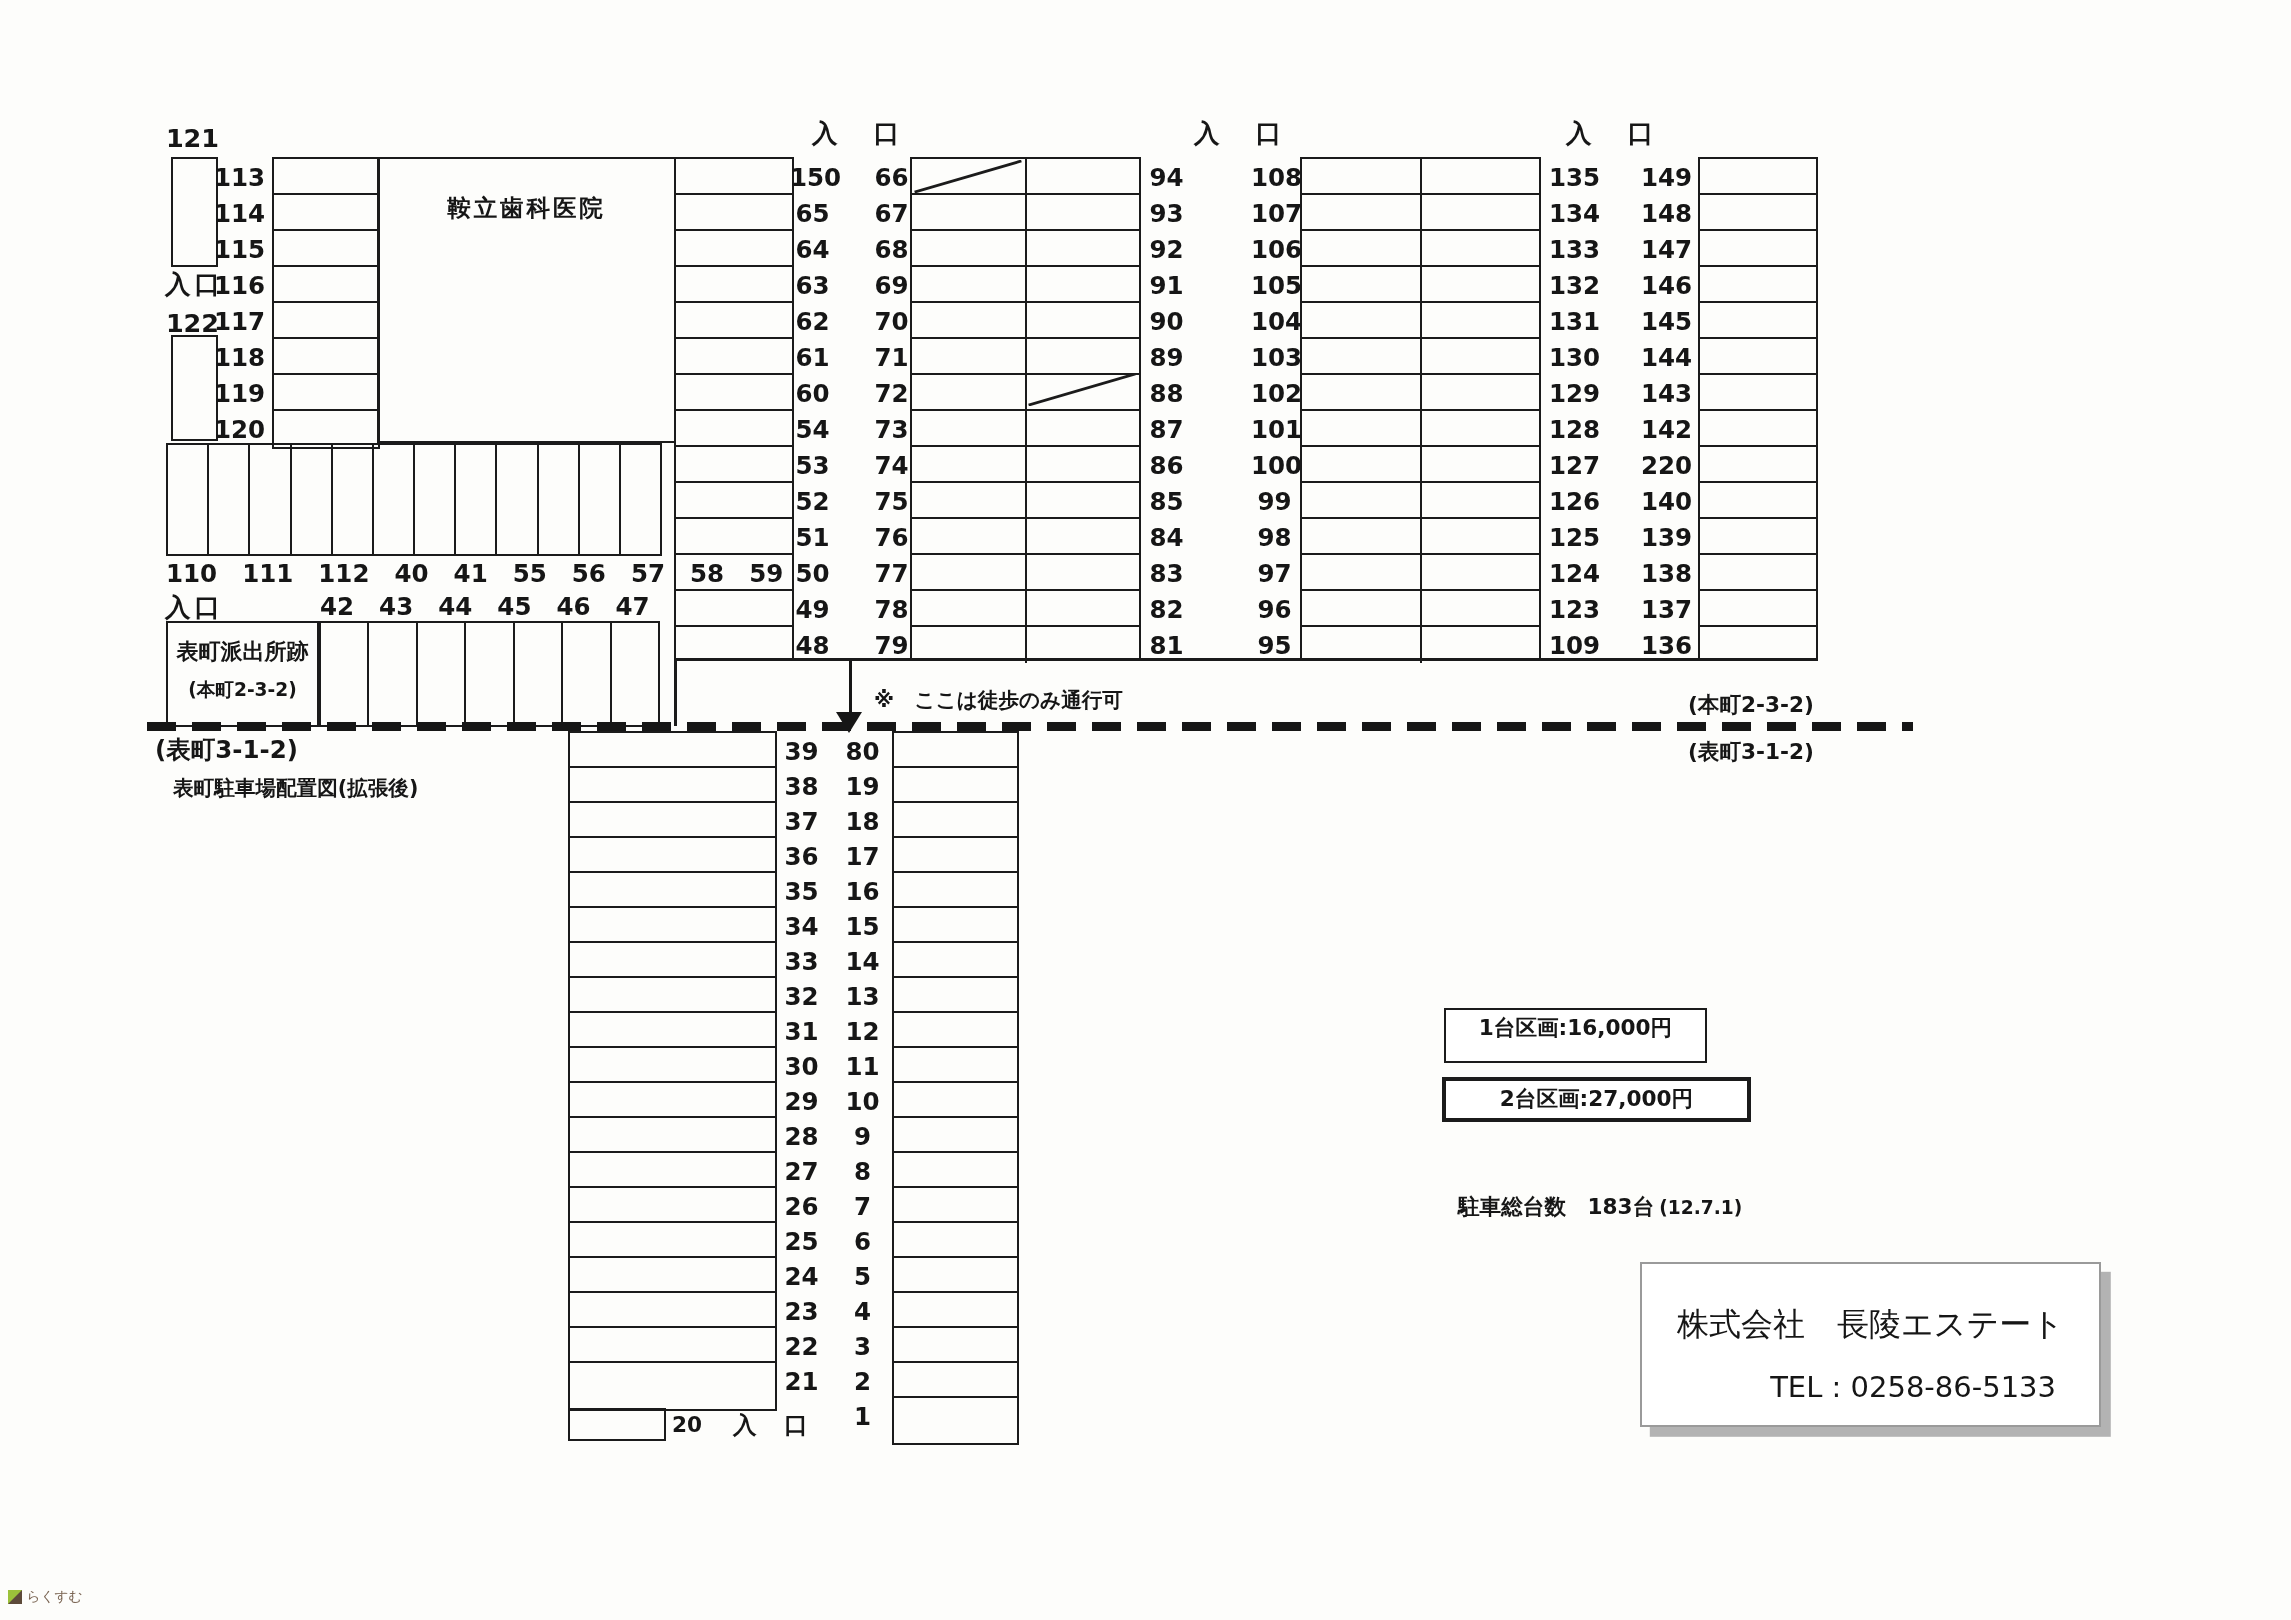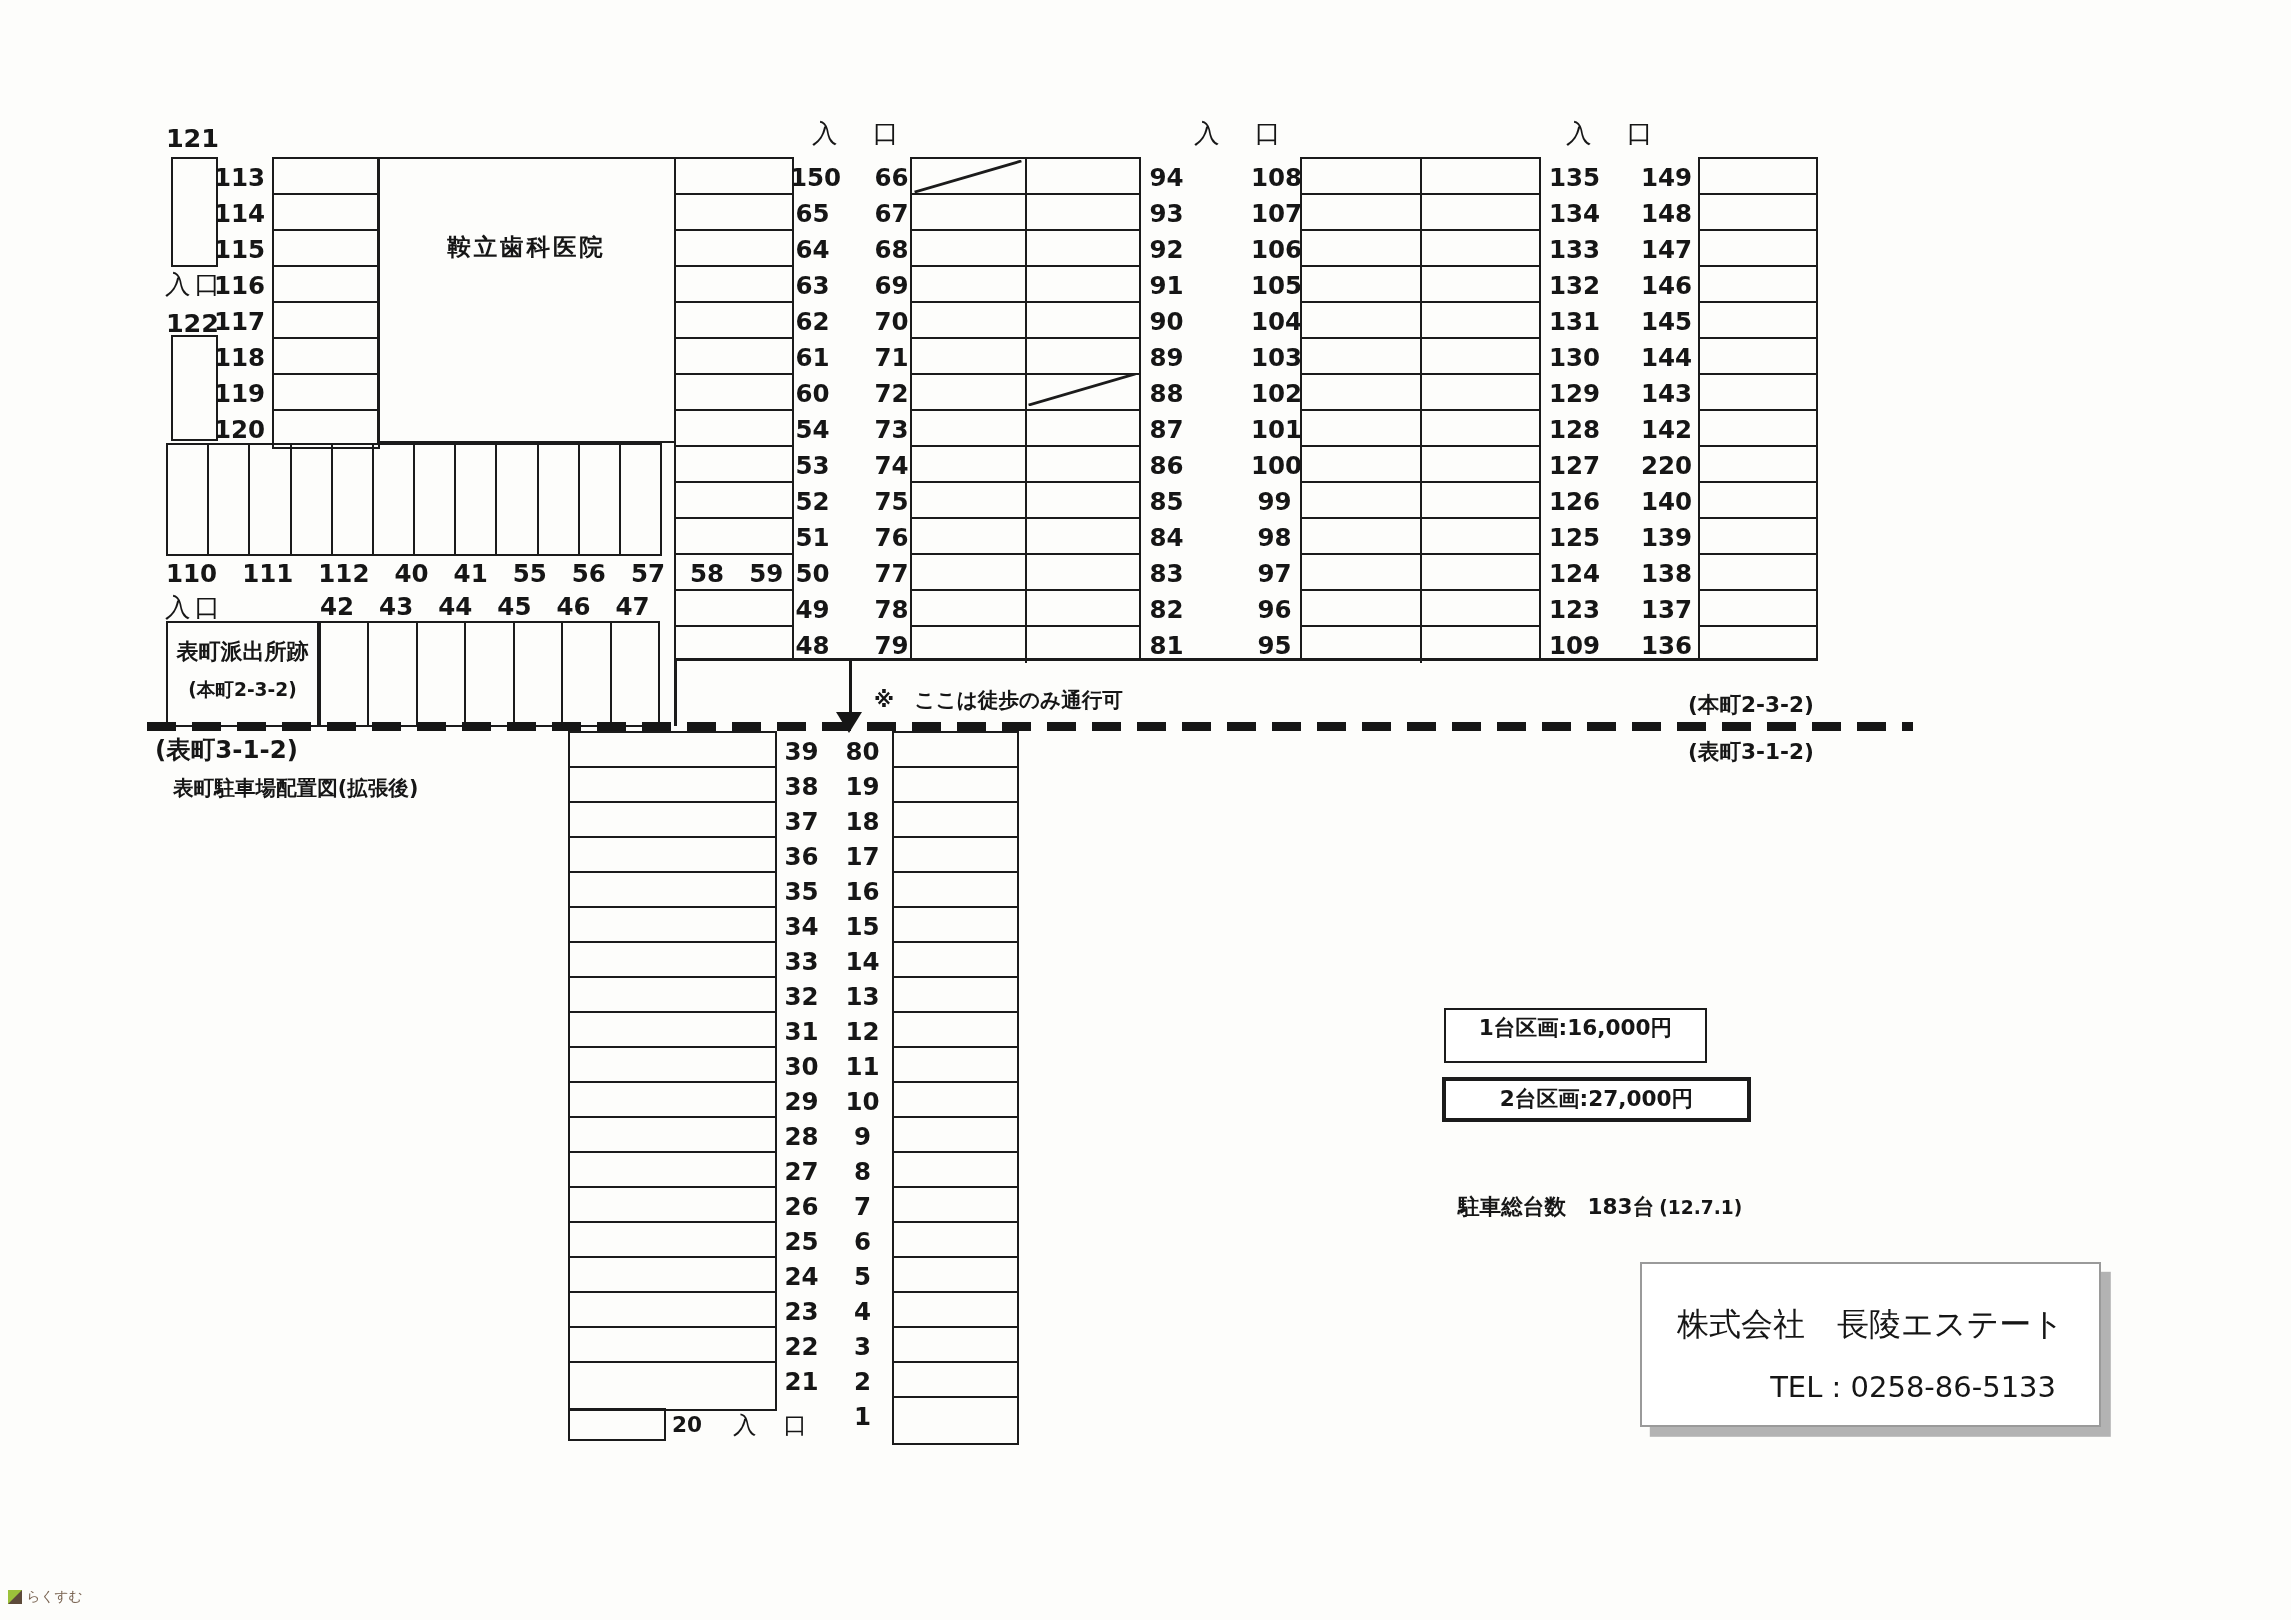--- a/index.html
+++ b/index.html
@@ -35,21 +35,21 @@
   .labcol > div { text-align:center; font-weight:bold; font-size:24.5px; white-space:nowrap; }
   .lc36  > div { height:36px; line-height:36px; }
   .lc365 > div { height:36px;  line-height:36px; text-align:right; padding-right:5.9px; }
   .lcbl  > div { height:35px;  line-height:35px; }
   .lcbr  > div { height:35px;  line-height:35px; }
 
   
   .hlabs { position:absolute; display:flex;gap:25px; }
   .hlabs > div { flex:1; text-align:center; font-weight:bold; font-size:24.5px; }
 
-  .ent { position:absolute; font-size:25.5px; font-weight:normal; white-space:nowrap; letter-spacing:3.9px;text-align:center; }
+  .ent { position:absolute; font-size:25.5px; font-weight:bold; white-space:nowrap; letter-spacing:3.9px;text-align:center; }
   .entw { letter-spacing:13.7px; }
 
   .dash { position:absolute; height:8.8px;
           background:repeating-linear-gradient(90deg,#161616 0 29px,transparent 29px 45px); }
 
   .pbox { position:absolute; border:2.9px solid #1b1b1b; background:#fff;
           text-align:center; font-weight:bold; font-size:21.6px; }
   .pbox2 { border-width:4.9px; }
 
   .cobox { position:absolute; background:#fff; border:2px solid #9a9a9a;
@@ -93,21 +93,21 @@
       <div class="row r8"></div>
       <div class="row r8"></div>
       <div class="row r8"></div>
       <div class="row r8"></div>
       <div class="row r8"></div>
       <div class="row r8"></div>
       <div class="row r8"></div>
     </div>
 
   <div class="abs" style="left:377px;top:157px;width:299px;height:286px;border:2.9px solid #1b1b1b;text-align:center">
-    <div class="b" style="padding-top:72px;font-size:23.5px;letter-spacing:2.9px">鞍立歯科医院</div>
+    <div class="b" style="padding-top:33px;font-size:23.5px;letter-spacing:2.9px">鞍立歯科医院</div>
   </div>
 
   <div class="hcells" style="left:166px;top:443px;width:496px;height:113px">
 
   <div class="hc"></div>
       <div class="hc"></div>
       <div class="hc"></div>
       <div class="hc"></div>
       <div class="hc"></div>
       <div class="hc"></div>

